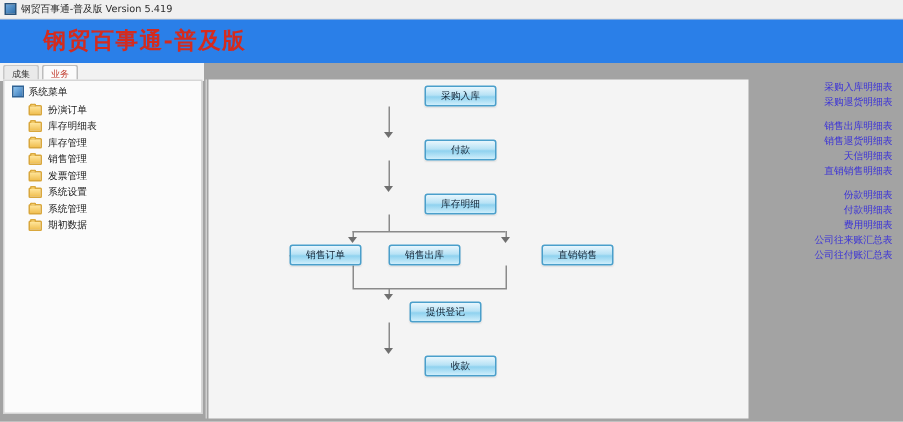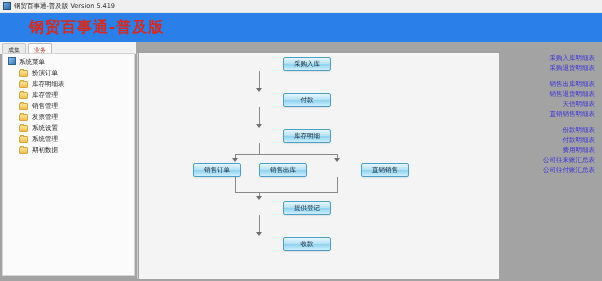--- a/index.html
+++ b/index.html
@@ -328,21 +328,21 @@
 
     <div class="conn v" style="left:120px; top:162px; height:18px;"></div>
     <div class="arrow-d" style="left:117px; top:179px;"></div>
 
     <div class="node" id="node-0" style="left: 96px; top: 4px; width: 48px;">采购入库</div>
     <div class="node" id="node-1" style="left: 96px; top: 40px; width: 48px;">付款</div>
     <div class="node" id="node-2" style="left: 96px; top: 76px; width: 48px;">库存明细</div>
     <div class="node" id="node-3" style="left: 6px; top: 110px; width: 48px;">销售订单</div>
     <div class="node" id="node-4" style="left: 72px; top: 110px; width: 48px;">销售出库</div>
     <div class="node" id="node-5" style="left: 174px; top: 110px; width: 48px;">直销销售</div>
-    <div class="node" id="node-6" style="left: 96px; top: 148px; width: 48px;">提供登记</div>
+    <div class="node" id="node-6" style="left: 86px; top: 148px; width: 48px;">提供登记</div>
     <div class="node" id="node-7" style="left: 96px; top: 184px; width: 48px;">收款</div>
   </div>
 
   <div class="links">
     <div class="link-group">
       <div class="link-item">采购入库明细表</div>
       <div class="link-item">采购退货明细表</div>
     </div>
     <div class="link-group">
       <div class="link-item">销售出库明细表</div>

